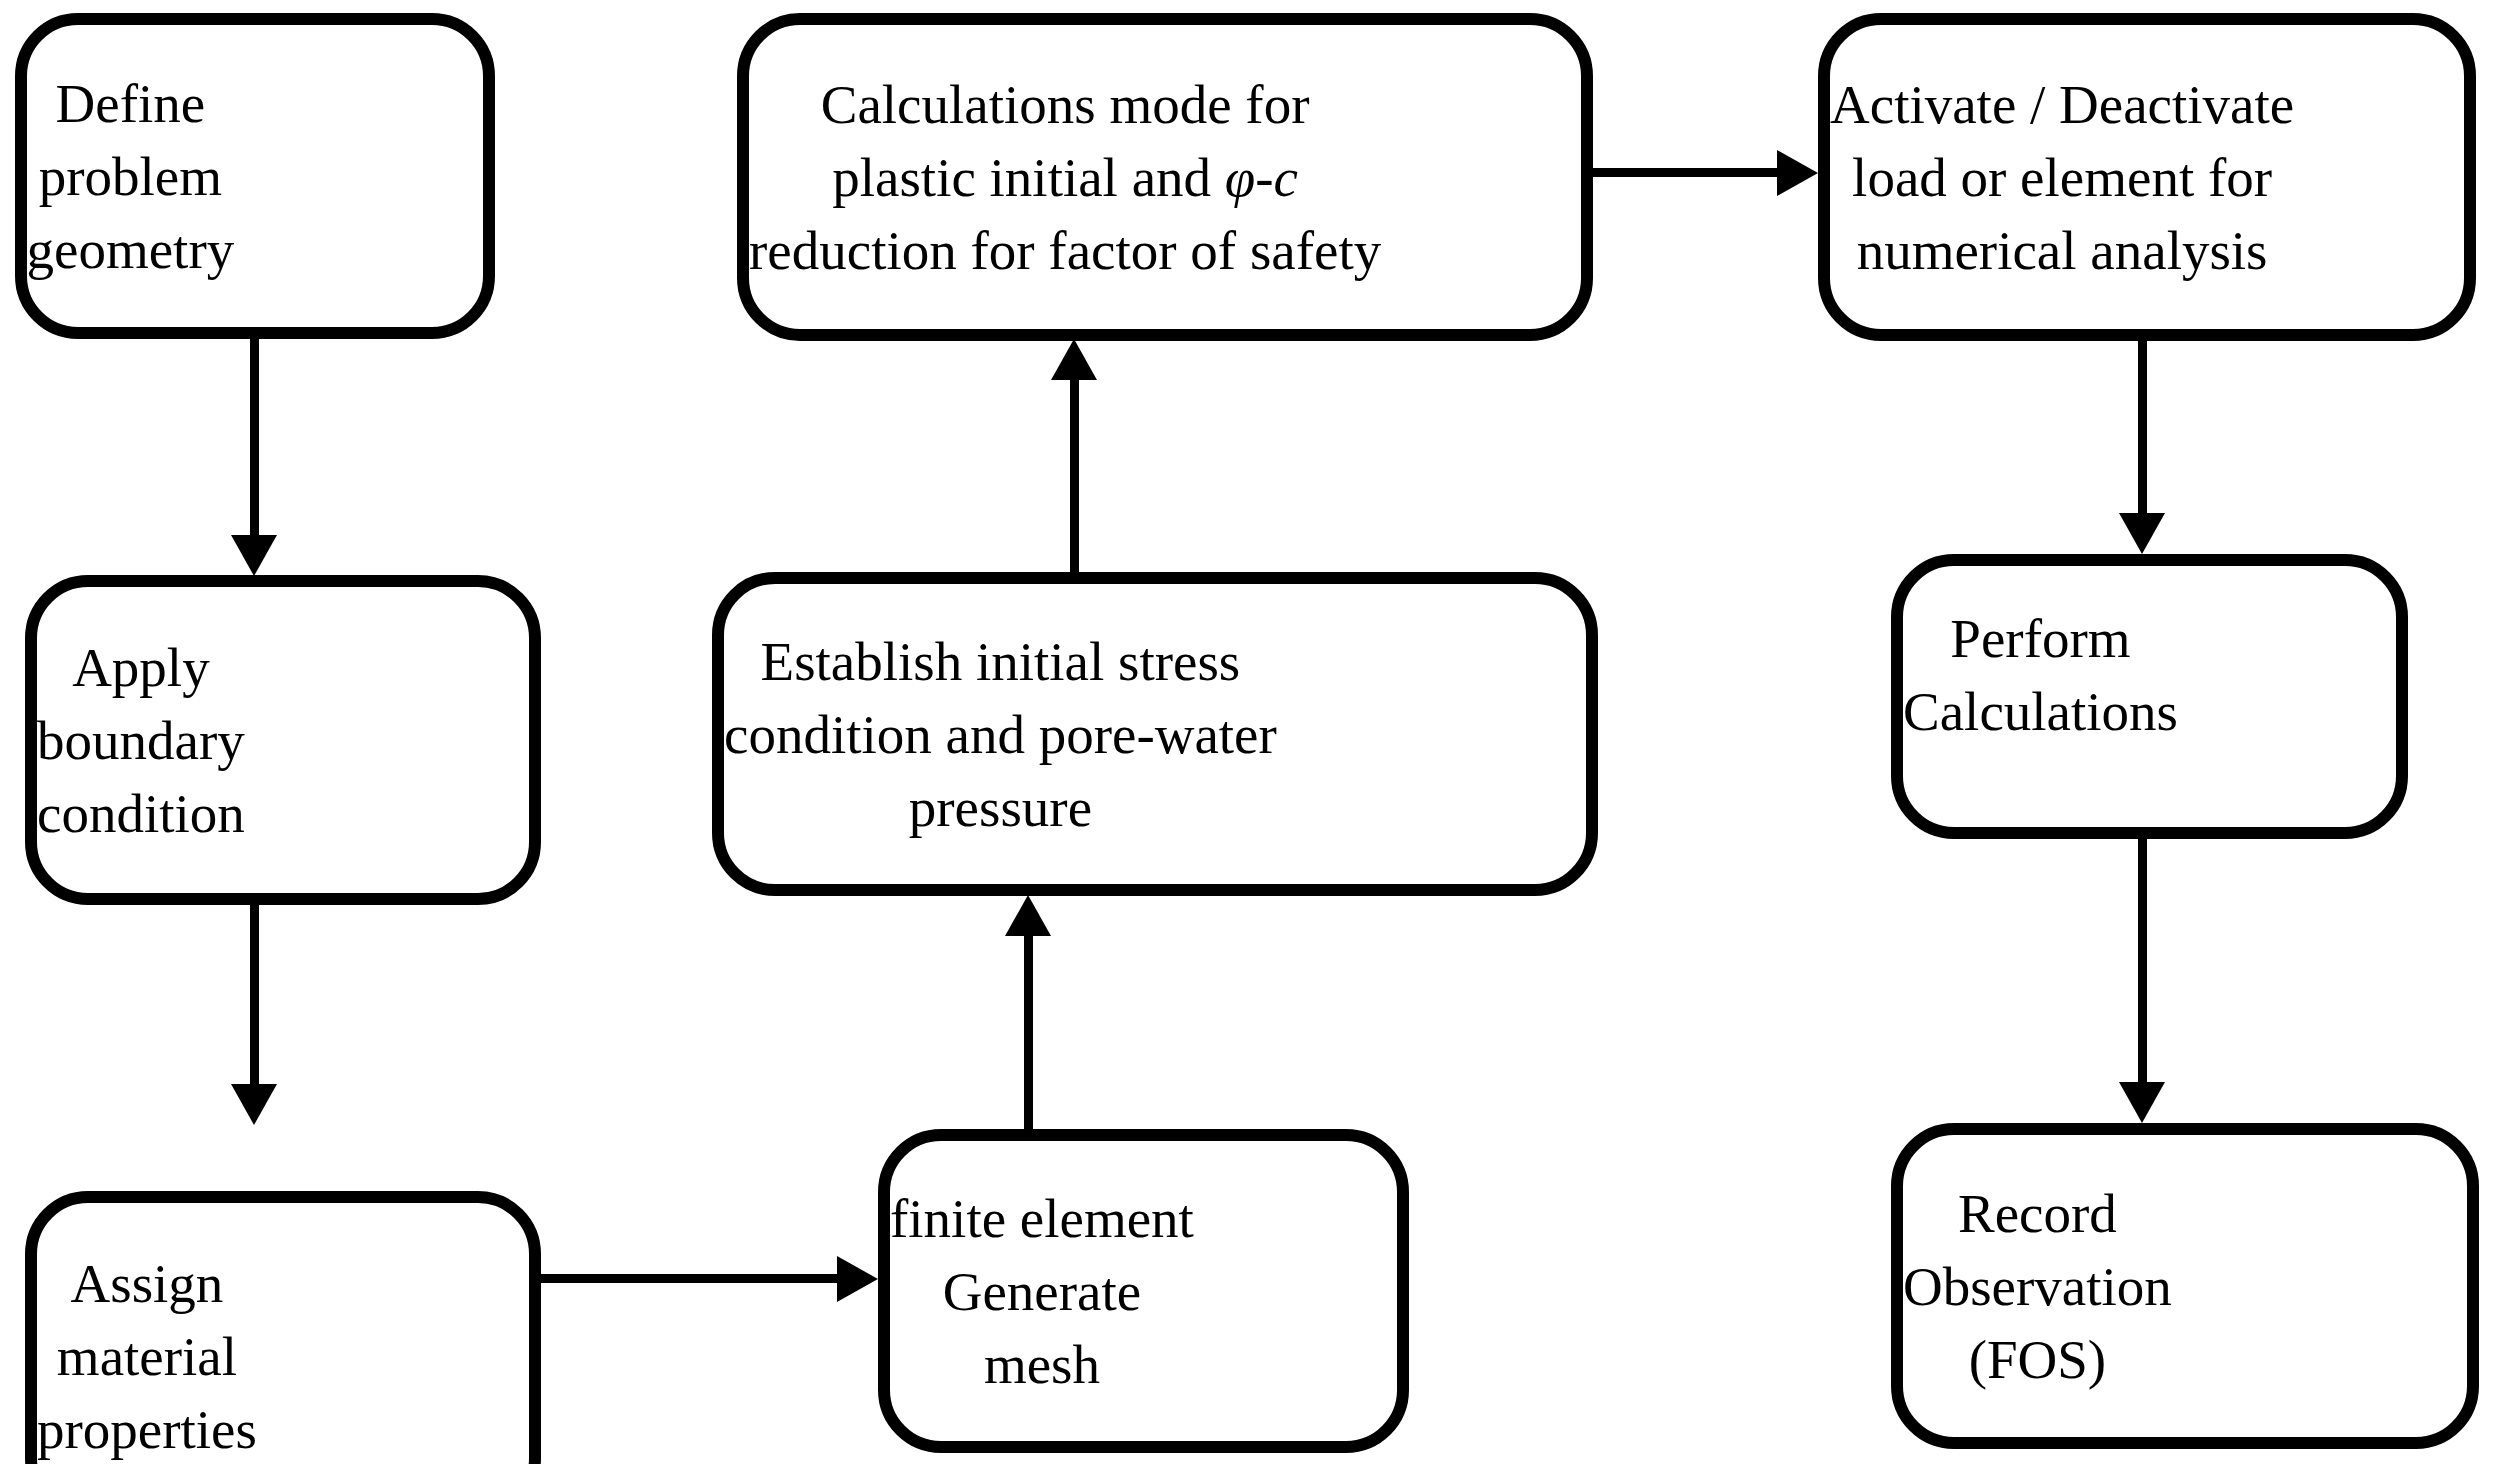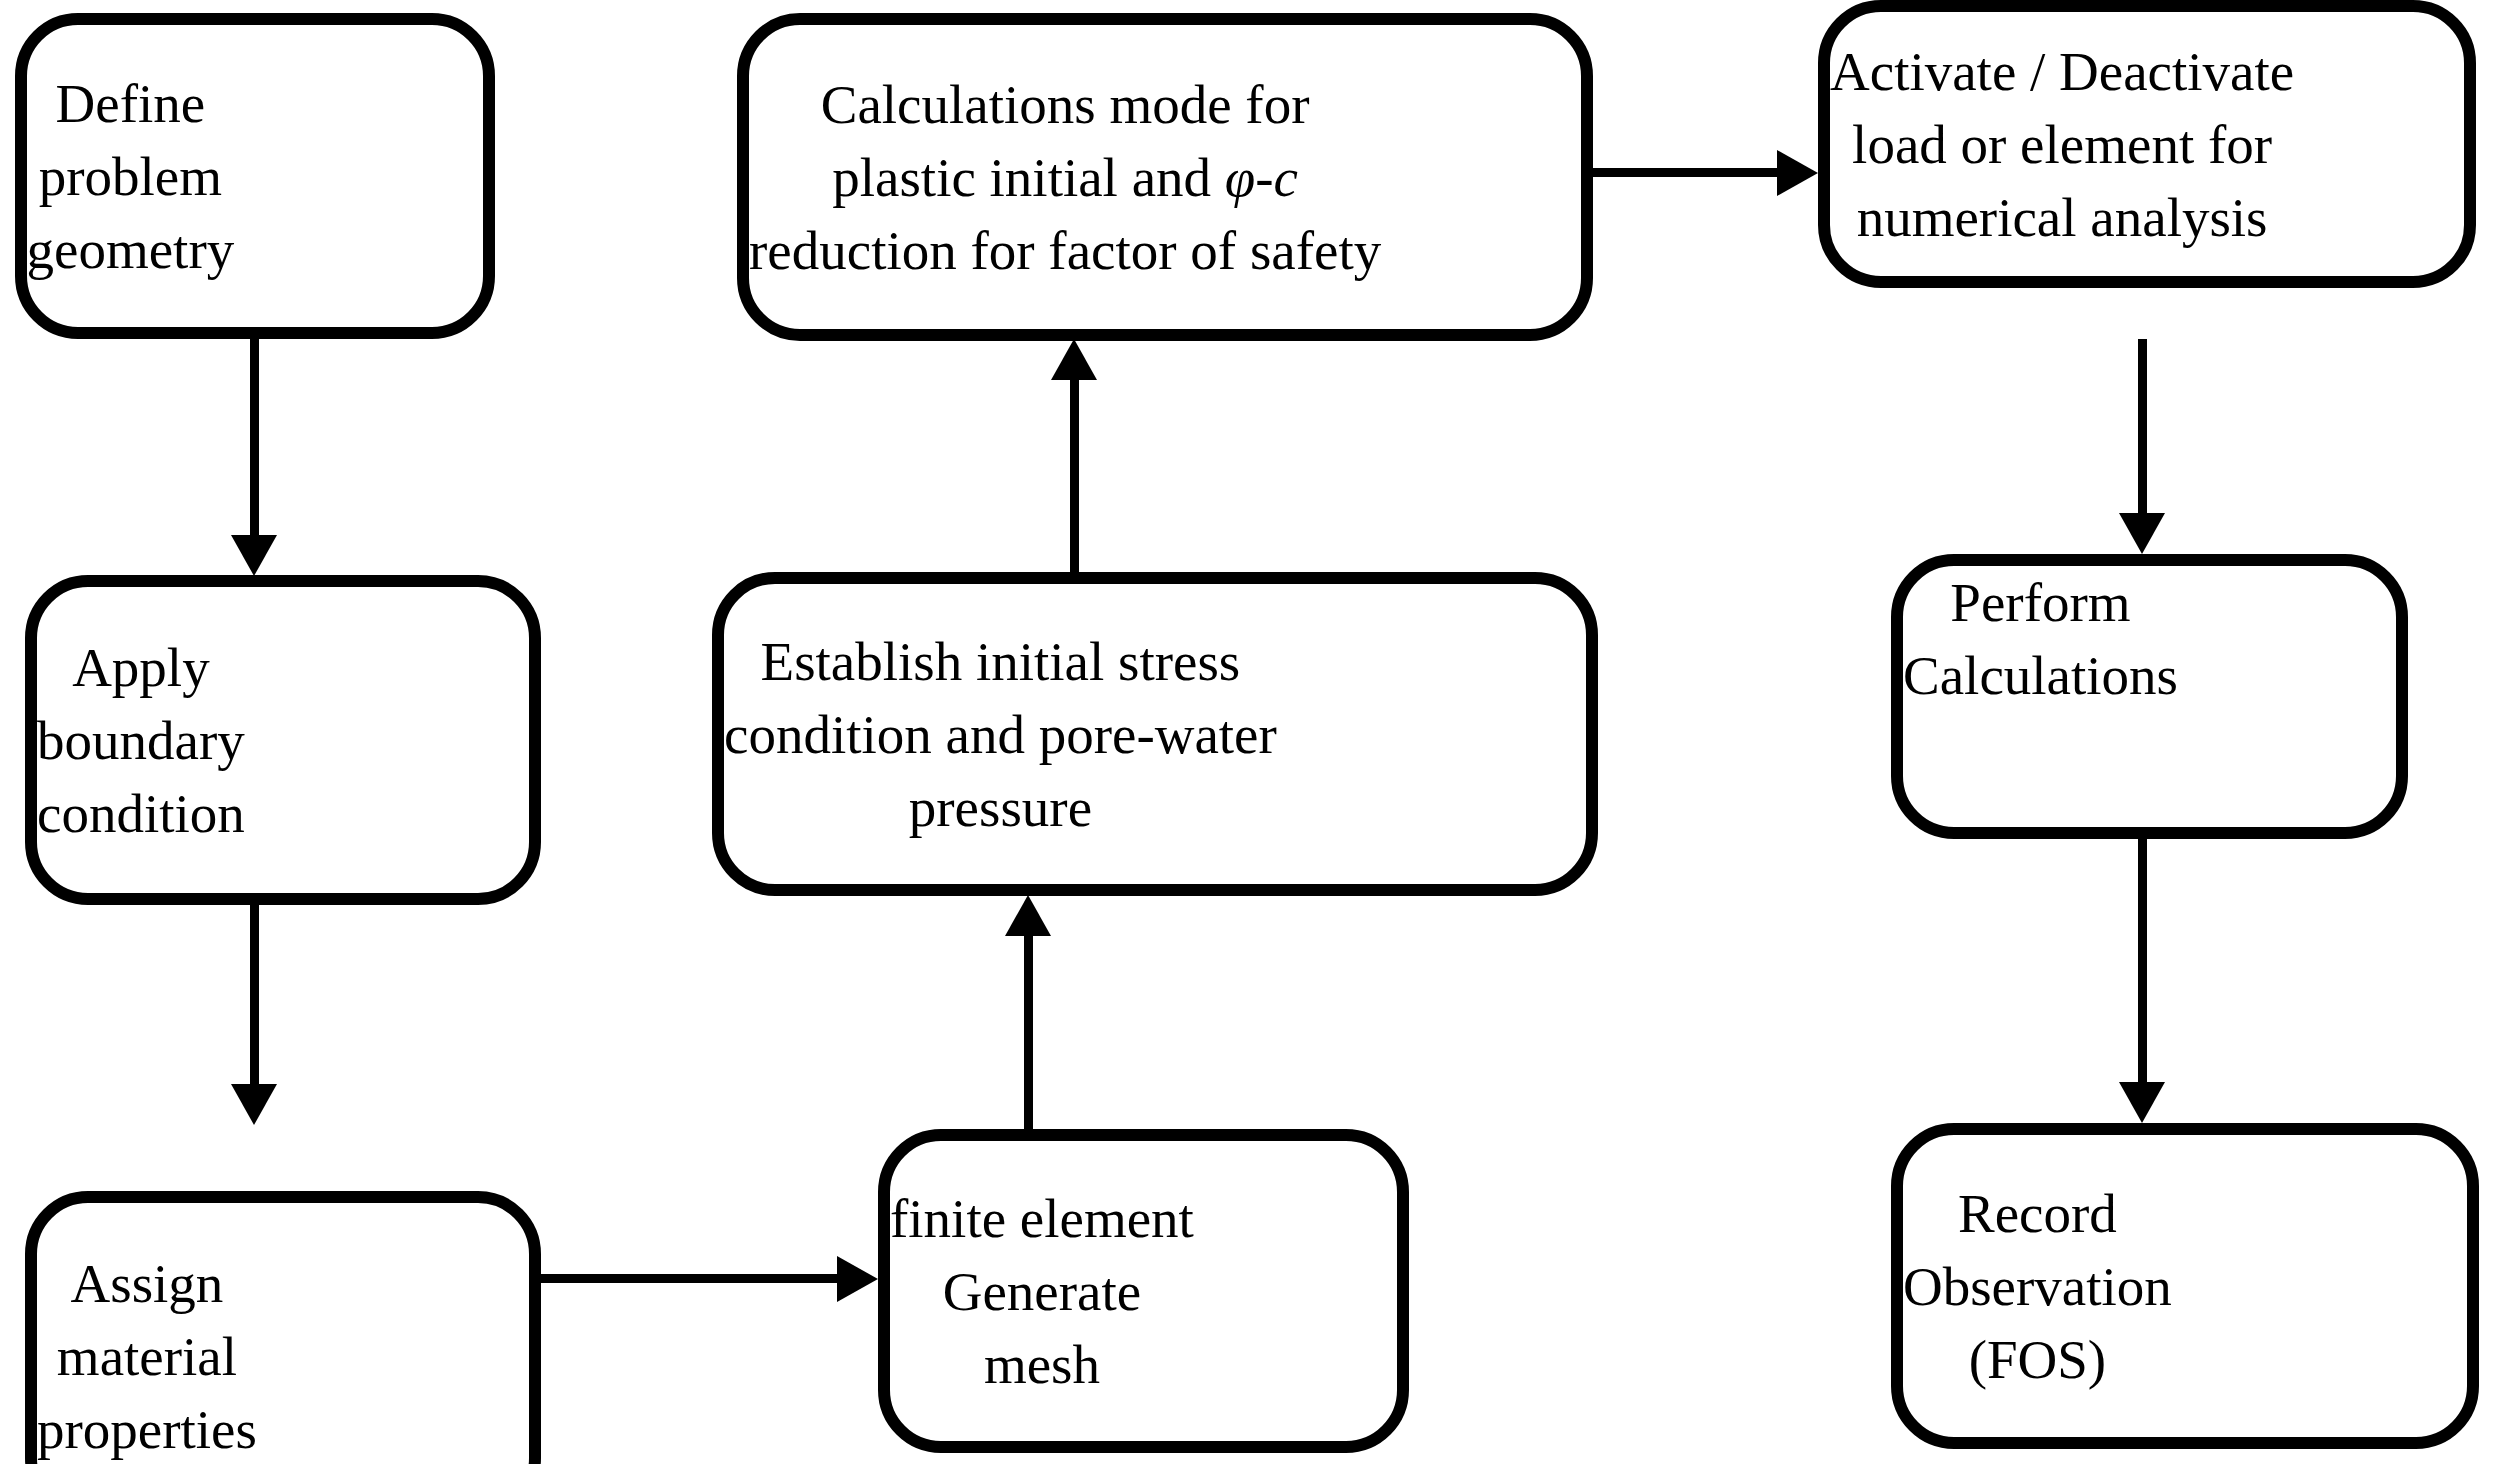--- a/index.html
+++ b/index.html
@@ -19,23 +19,23 @@
   .ln { display:block; white-space:pre; }
   .it { font-style:italic; }
 
   
   #n-define    { left:14.5px;   top:13px;   width:480px;  height:326px; }
   #n-apply     { left:25px;   top:575px;  width:516px;  height:330px; }
   #n-assign    { left:25px;   top:1191px; width:516px;  height:330px; }
   #n-calcmode  { left:737px; top:13px;   width:856px; height:328px; }
   #n-establish { left:712px; top:572px;  width:886px; height:324px; }
   #n-generate  { left:878px; top:1129px; width:531px;  height:324px; }
-  #n-activate  { left:1818px; top:0;   width:658px;  height:288px; }
+  #n-activate  { left:1818px; top:13px;   width:658px;  height:328px; }
   #n-perform   { left:1891px; top:554px;  width:517px;  height:285px; align-items:flex-start; }
-  #n-perform .label { }
+  #n-perform .label { padding-top:36px; }
   #n-record    { left:1891px; top:1123px; width:588px;  height:326px; }
 
   
   .shaft { position:absolute; background:var(--stroke); }
   .head  { position:absolute; width:0; height:0; }
   .head.down  { border-left:23px solid transparent; border-right:23px solid transparent; border-top:41px solid var(--stroke); }
   .head.up    { border-left:23px solid transparent; border-right:23px solid transparent; border-bottom:41px solid var(--stroke); }
   .head.right { border-top:23px solid transparent; border-bottom:23px solid transparent; border-left:41px solid var(--stroke); }
 
   #a1-shaft { left:250px;  top:338px;  width:9.2px;  height:199px; }

